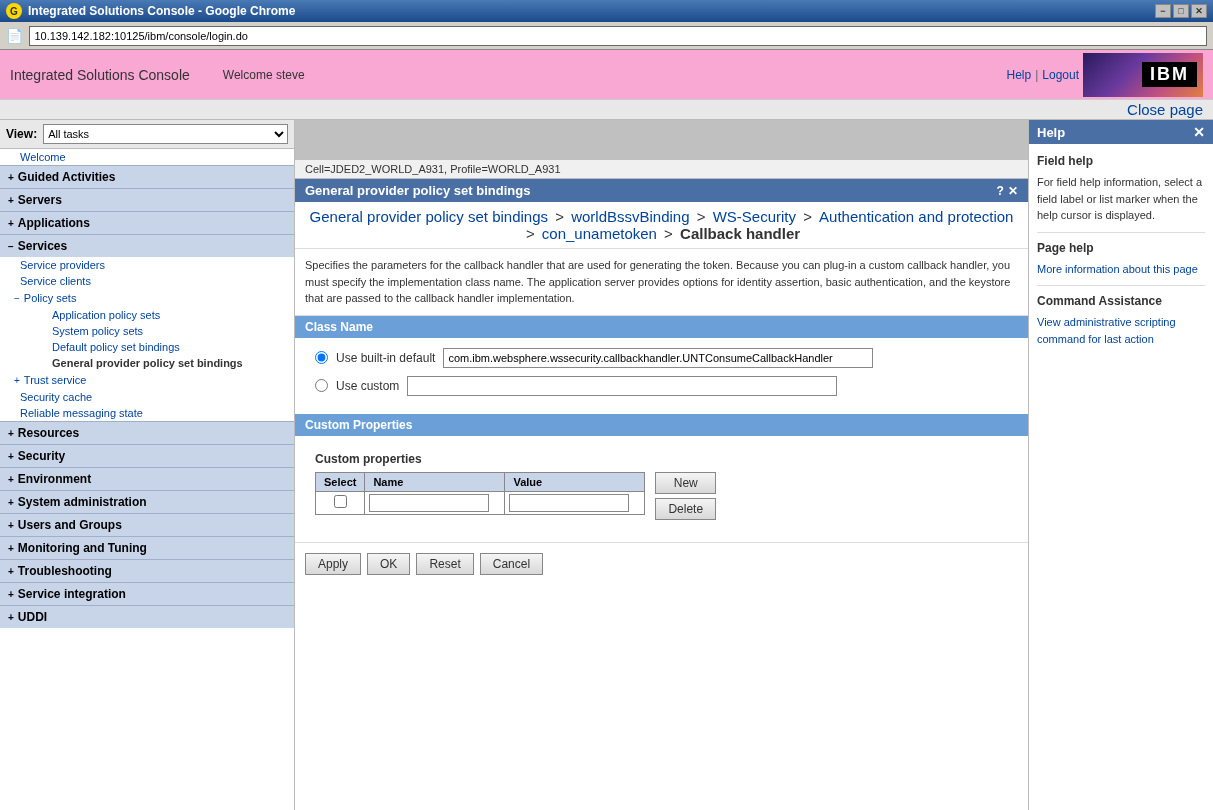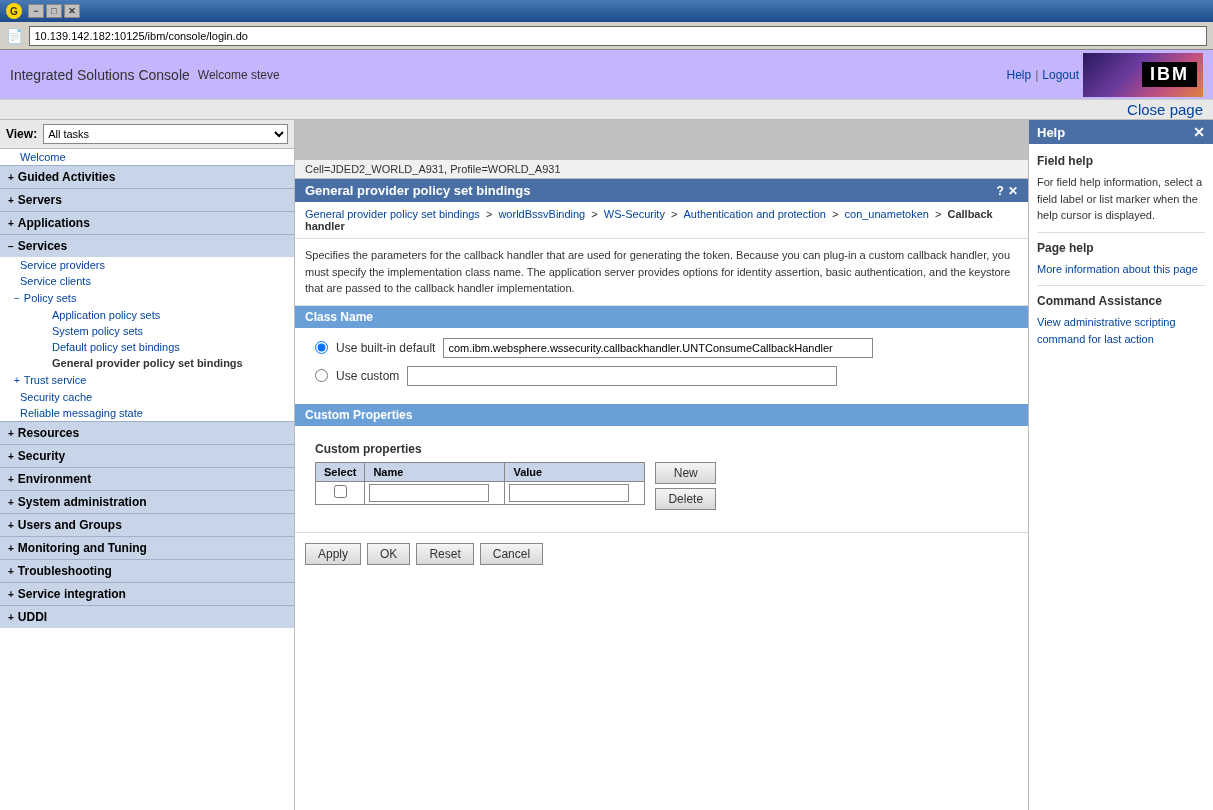--- a/index.html
+++ b/index.html
@@ -37,26 +37,27 @@
       flex: 1;
       height: 20px;
       border: 1px solid #666;
       background: white;
       font-size: 11px;
       padding: 0 4px;
     }
 
     
     #app-header {
-      background: #c4b5fd;
+      background: #f9a8d4;
       height: 50px;
       display: flex;
       align-items: center;
       padding: 0 10px;
       border-bottom: 1px solid #ccc;
+      gap: 25px;
     }
     #app-header .app-title { font-size: 14px; color: #333; font-weight: normal; }
     #app-header .welcome { font-size: 12px; color: #333; margin-left: 8px; }
     #app-header .header-links { margin-left: auto; display: flex; align-items: center; gap: 4px; font-size: 12px; color: #00439c; }
     #app-header .header-links a { color: #00439c; text-decoration: none; }
     #app-header .separator { color: #666; }
     #app-header .ibm-logo { margin-left: 10px; background: #000; color: white; font-size: 18px; font-weight: bold; padding: 2px 8px; letter-spacing: 2px; }
     #app-header .ibm-graphic { width: 120px; height: 44px; background: linear-gradient(135deg, #2a1a5e 0%, #6a3a9e 40%, #c05080 70%, #e08040 100%); display: flex; align-items: center; justify-content: flex-end; padding-right: 6px; }
 
     
@@ -173,22 +174,23 @@
       font-weight: bold;
       display: flex;
       align-items: center;
       gap: 8px;
     }
     .page-header .header-icons { margin-left: auto; display: flex; gap: 4px; }
     .page-header .hdr-icon { color: white; font-size: 12px; cursor: pointer; }
 
     .breadcrumb-bar {
       padding: 6px 10px;
-      font-size: 11px;
+      font-size: 15px;
       border-bottom: 1px solid #ddd;
+      text-align: center;
     }
     .breadcrumb-bar a { color: #00439c; text-decoration: none; }
     .breadcrumb-bar .current { font-weight: bold; color: #333; }
     .breadcrumb-sep { color: #333; margin: 0 3px; }
 
     .description-text {
       padding: 8px 10px;
       font-size: 11px;
       color: #333;
       line-height: 1.5;
@@ -326,20 +328,21 @@
     .help-content p { margin-bottom: 8px; }
     .help-content a { color: #00439c; text-decoration: none; }
 
     hr.help-divider { border: none; border-top: 1px solid #ddd; margin: 6px 0; }
   </style>
 </head>
 <body>
 
 <div id="title-bar">
   <div class="title-icon">G</div>
+  <div class="title-text">Integrated Solutions Console - Google Chrome</div>
   <div class="win-controls">
     <div class="win-btn">−</div>
     <div class="win-btn">□</div>
     <div class="win-btn">✕</div>
   </div>
 </div>
 
 <div id="address-bar">
   <span class="page-icon">📄</span>
   <input type="text" value="10.139.142.182:10125/ibm/console/login.do" style="">

